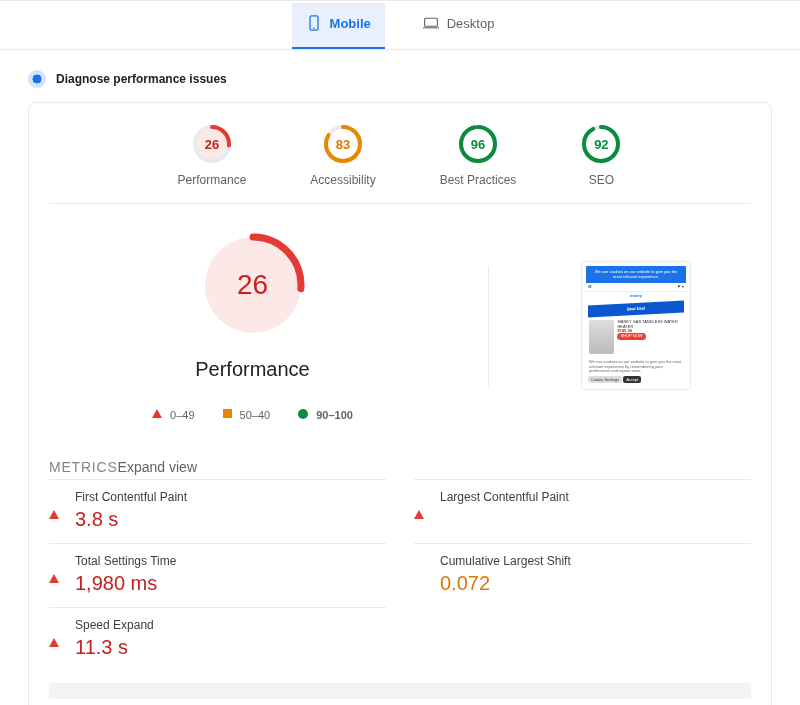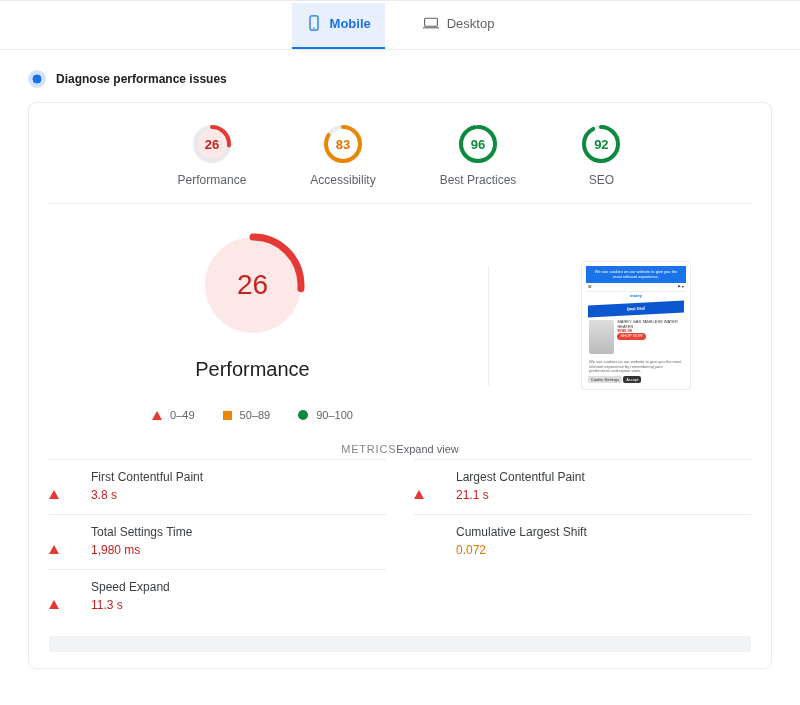--- a/index.html
+++ b/index.html
@@ -39,40 +39,40 @@
   .perf-left{flex:1;display:flex;flex-direction:column;align-items:center;padding:0 24px}
   .big-gauge{position:relative;width:110px;height:110px}
   .big-gauge svg{transform:rotate(-90deg)}
   .big-gauge .bgfill{fill:#fce8e6}
   .big-gauge .fill{stroke:var(--red);stroke-width:7;fill:none;stroke-linecap:round}
   .big-num{position:absolute;inset:0;display:flex;align-items:center;justify-content:center;font-size:28px;color:var(--red-dark);font-weight:500}
   .perf-title{font-size:20px;margin:18px 0 10px;color:#202124}
   .perf-desc{font-size:11px;color:var(--gray-600);text-align:center;line-height:1.6;max-width:340px}
   .perf-desc a{color:var(--link);text-decoration:none;cursor:pointer}
   .legend{display:flex;gap:28px;margin-top:18px;font-size:11px;color:var(--gray-600)}
-  .legend span{display:flex;align-items:center;gap:8px}
+  .legend span{display:flex;align-items:flex-start;gap:8px}
   .tri-red{width:0;height:0;border-left:5px solid transparent;border-right:5px solid transparent;border-bottom:9px solid var(--red)}
   .sq-orange{width:9px;height:9px;background:var(--orange)}
   .dot-green{width:10px;height:10px;border-radius:50%;background:var(--green)}
   .vdiv{width:1px;background:var(--gray-200);align-self:center;height:120px}
   .perf-right{width:230px;display:flex;align-items:center;justify-content:center}
   .phone-shot{width:110px;border:1px solid var(--gray-200);border-radius:4px;padding:4px;background:#fff;font-size:4px;line-height:1.1;color:#333}
   .phone-shot .blue{background:#1a73e8;color:#fff;padding:4px;text-align:center}
   .phone-shot .row{display:flex;justify-content:space-between;padding:2px 2px;border-bottom:1px solid #eee}
   .phone-shot .logo{color:#1a73e8;font-weight:bold;text-align:center;padding:2px}
   .phone-shot .deal{background:#0b57d0;color:#fff;margin:2px;padding:4px;font-weight:bold;transform:skewY(-3deg);text-align:center}
   .phone-shot .prod{display:flex;gap:3px;padding:3px}
   .phone-shot .btn{background:#ea4335;color:#fff;border-radius:6px;padding:1px 3px;display:inline-block}
-  .metrics-head{display:flex;justify-content:center;align-items:center;margin:22px 0 4px;font-size:11px;color:var(--gray-500);letter-spacing:.8px}
+  .metrics-head{display:flex;justify-content:flex-start;align-items:center;margin:38px 0 4px;font-size:14px;color:var(--gray-500);letter-spacing:.8px}
   .expand{color:var(--gray-600);letter-spacing:0;cursor:pointer}
   .metrics-grid{display:grid;grid-template-columns:1fr 1fr;gap:0 28px}
-  .metric{border-top:1px solid var(--gray-200);padding:10px 0 12px;display:flex;gap:28px}
+  .metric{border-top:1px solid var(--gray-200);padding:10px 0 12px;display:flex;gap:12px}
   .m-icon{width:14px;padding-top:3px}
   .m-name{font-size:12px;color:#3c4043;margin-bottom:4px}
-  .m-val{font-size:12px;font-weight:500}
+  .m-val{font-size:20px;font-weight:500}
   .m-val.red{color:var(--red-dark)}
   .m-val.orange{color:var(--orange-dark)}
   .footer{display:flex;flex-wrap:wrap;gap:28px;background:#f1f3f4;margin-top:12px;padding:8px 10px;font-size:10px;color:var(--gray-600)}
 </style>
 </head>
 <body>
 
 <div class="topbar">
   <div class="tab active">
     <span class="icon">
@@ -159,25 +159,25 @@
           <div class="big-num">26</div>
         </div>
         <div class="perf-title">Performance</div>
         <div class="legend">
           <span>
               <i class="tri-red"></i>
               <b style="font-weight:normal">0–49</b>
             </span>
           <span>
               <i class="sq-orange"></i>
-              <b style="font-weight:normal">50–89</b>
+              <b style="font-weight:normal">50–40</b>
             </span>
           <span>
               <i class="dot-green"></i>
-              <b style="font-weight:normal">90–100</b>
+              <b style="font-weight:bold">90–100</b>
             </span>
         </div>
       </div>
       <div class="vdiv"></div>
       <div class="perf-right">
         <div class="phone-shot">
           <div class="blue">We use cookies on our website to give you the most relevant experience.</div>
           <div class="row">
               <span>☰</span>
               <span>⚑ ▾</span>
@@ -208,21 +208,20 @@
         <div class="m-icon"><i class="tri-red"></i></div>
         <div>
           <div class="m-name">First Contentful Paint</div>
           <div class="m-val red">3.8 s</div>
         </div>
       </div>
       <div class="metric">
         <div class="m-icon"><i class="tri-red"></i></div>
         <div>
           <div class="m-name">Largest Contentful Paint</div>
-          <div class="m-val red">21.1 s</div>
         </div>
       </div>
       <div class="metric">
         <div class="m-icon"><i class="tri-red"></i></div>
         <div>
           <div class="m-name">Total Settings Time</div>
           <div class="m-val red">1,980 ms</div>
         </div>
       </div>
       <div class="metric">

